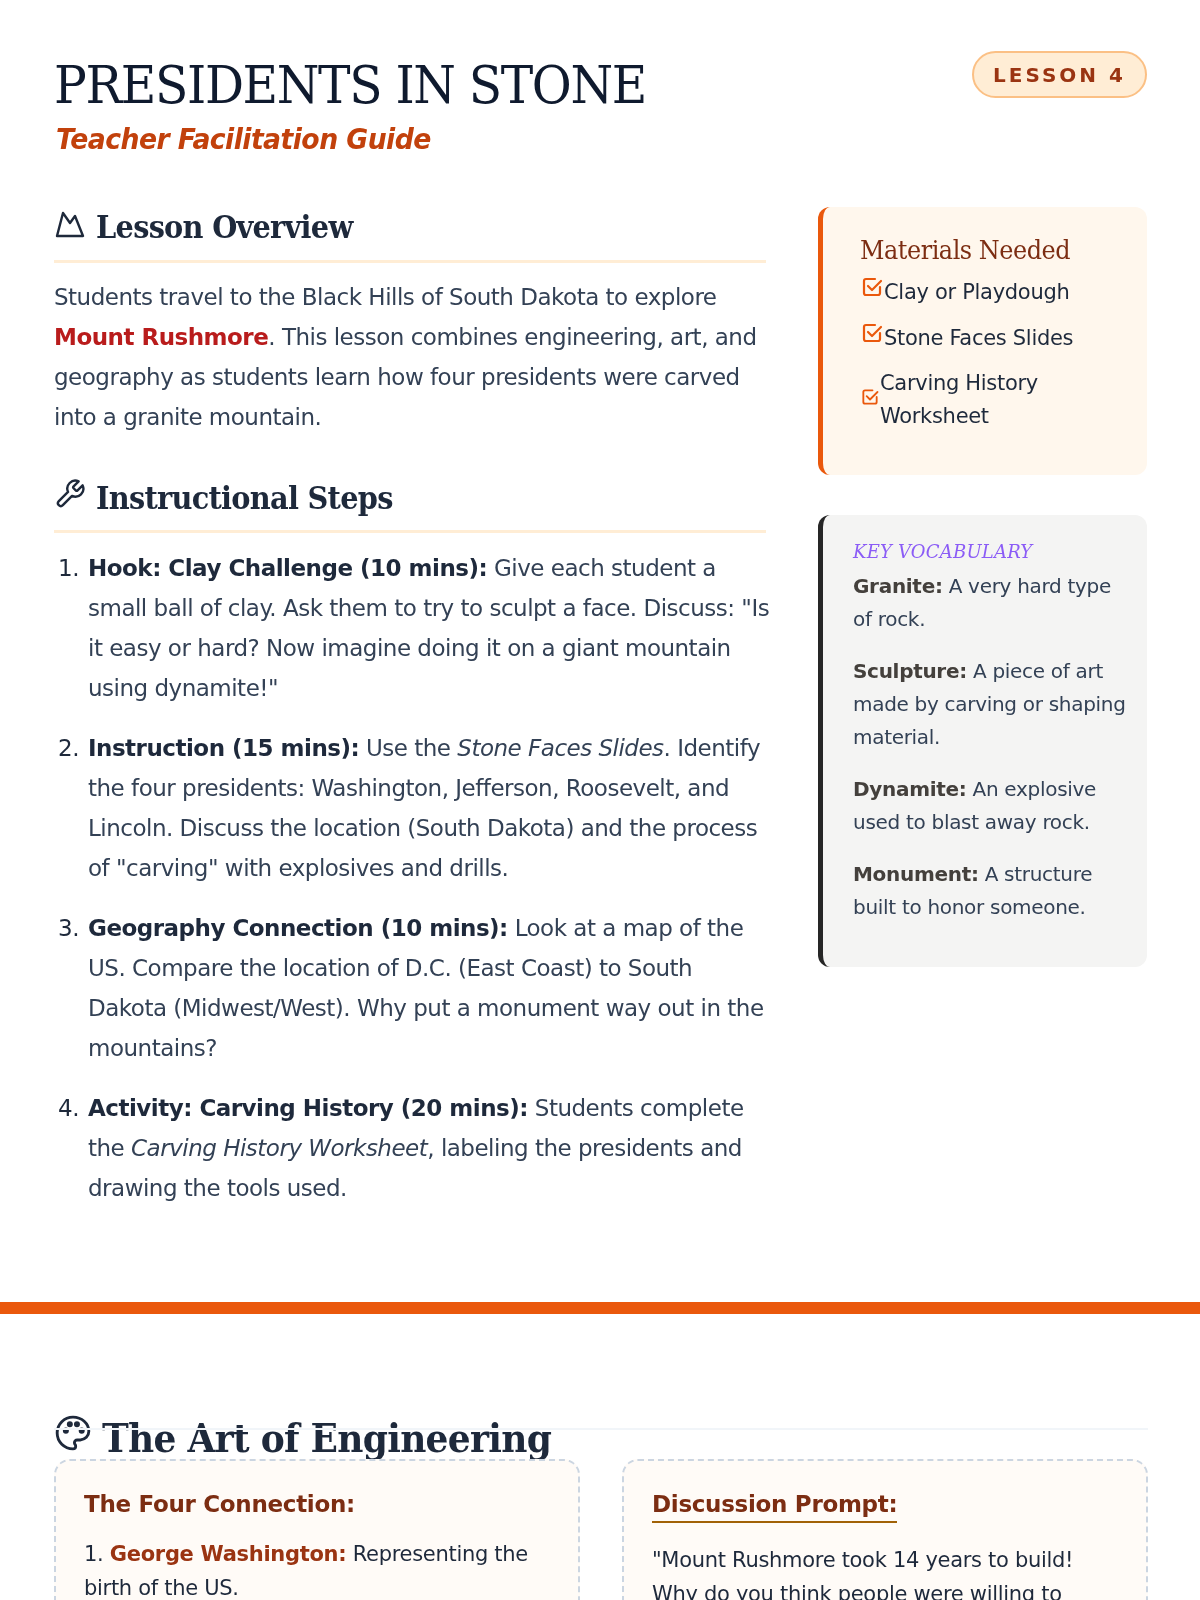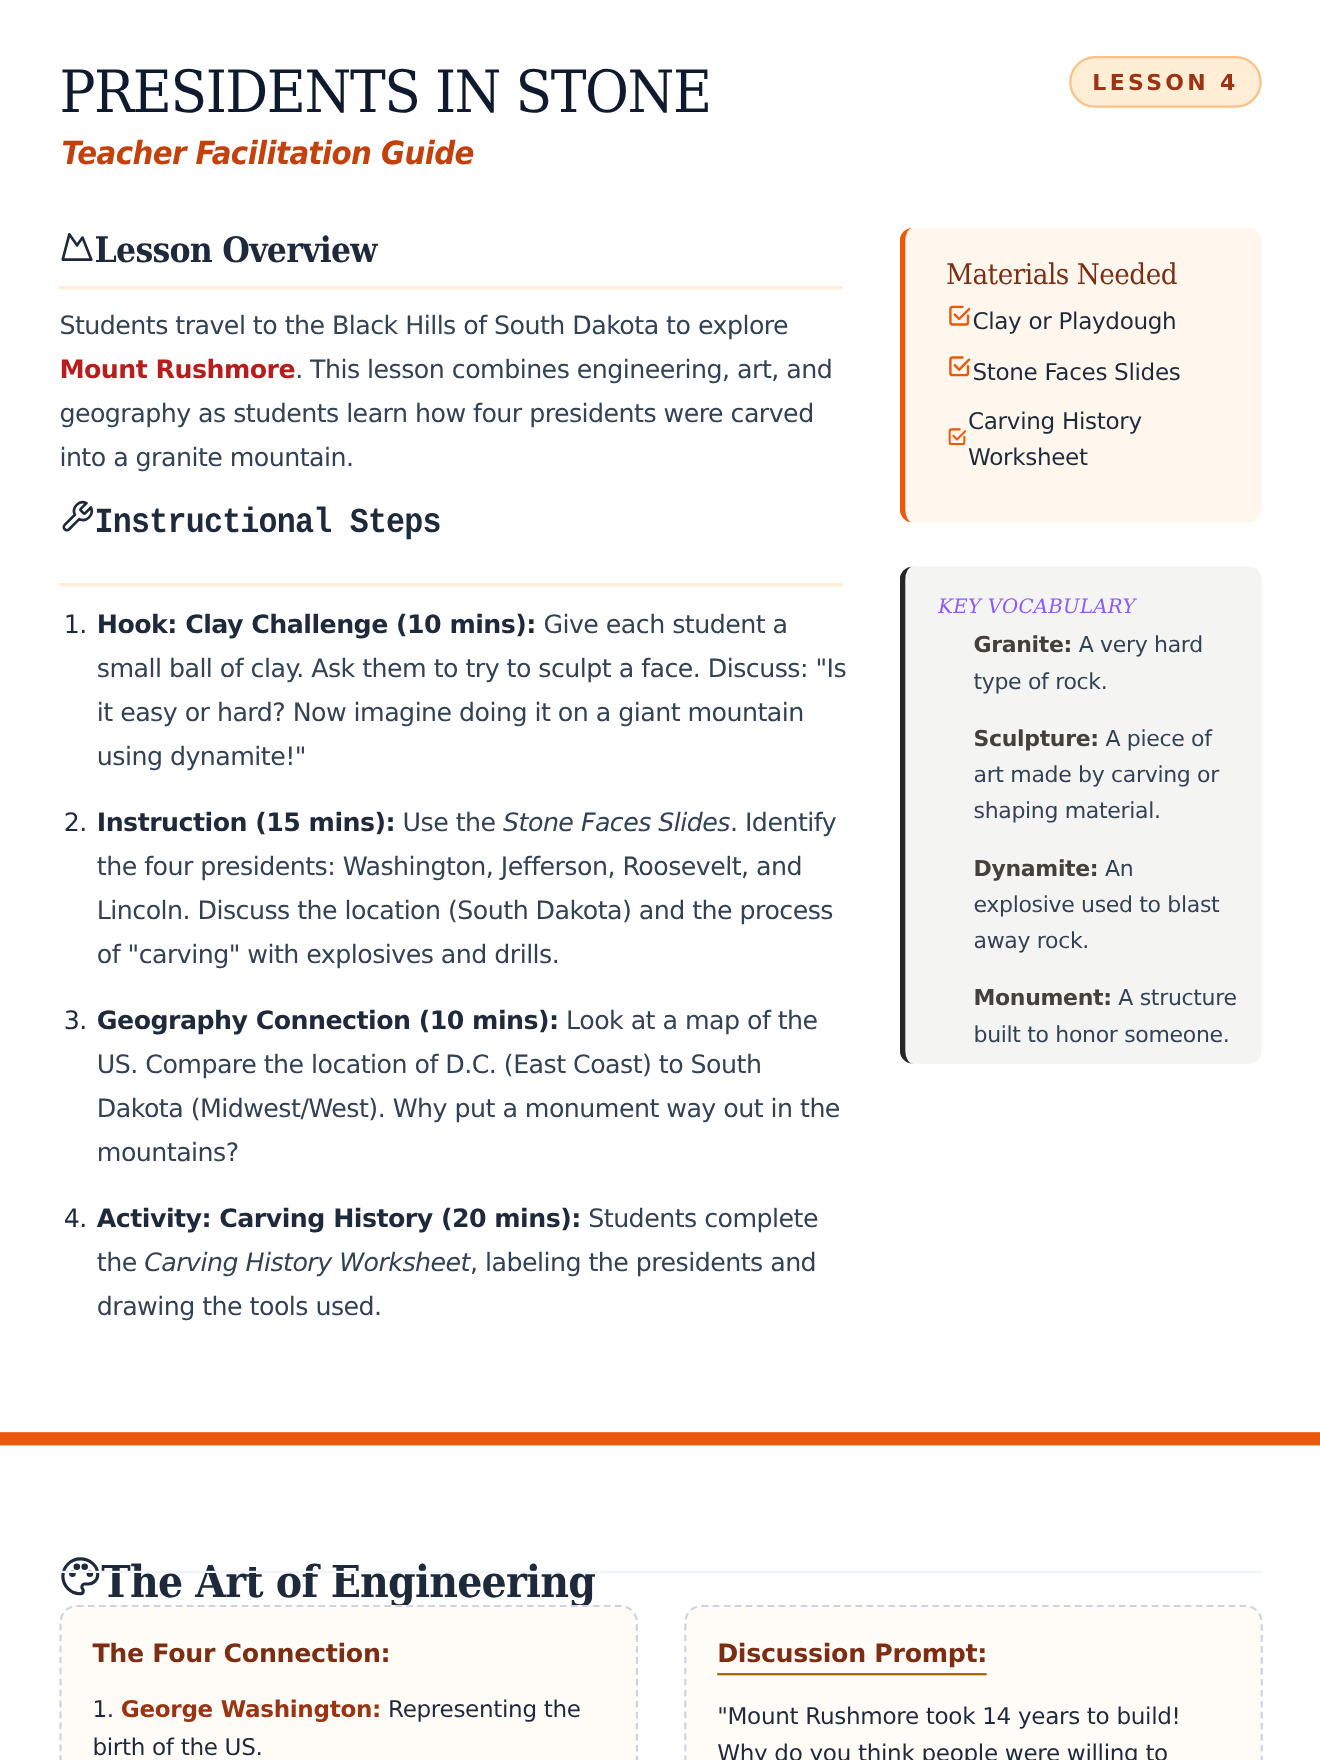--- a/index.html
+++ b/index.html
@@ -21,21 +21,21 @@
   }
   .lesson-badge {
     position: absolute; left: 972px; top: 51px; width: 175px; height: 47px;
     border: 2px solid #fbc085; background: #ffedd5; border-radius: 24px;
     display: flex; align-items: center; justify-content: center;
     color: #9a3412; font-weight: 700; font-size: 20px; letter-spacing: 3px;
   }
 
   
   .section-head {
-    position: absolute; left: 54px; display: flex; align-items: center; 
+    position: absolute; left: 54px; display: flex; align-items: center; gap: 10px;
     font-family: "DejaVu Serif", serif; font-size: 32px; color: #1e293b; letter-spacing: -0.8px;
   }
   .section-head .label { transform: scaleX(0.9); transform-origin: left; display: inline-block; }
   .section-head svg { flex: none; }
   .rule-amber { position: absolute; left: 54px; width: 712px; height: 3px; background: #ffedd5; }
 
   .body-text {
     position: absolute; left: 54px; width: 720px;
     font-size: 23px; line-height: 40px; color: #334155; letter-spacing: -0.5px;
   }
@@ -64,21 +64,21 @@
 
   .vocab {
     position: absolute; left: 818px; top: 515px; width: 329px; height: 452px;
     background: #f4f4f3; border-radius: 12px; border-left: 5px solid #262626;
     padding: 26px 20px 0 30px;
   }
   .vocab h4 {
     font-family: "DejaVu Serif", serif; font-style: italic; font-weight: 400; font-size: 18px;
     color: #8b5cf6; letter-spacing: 0.2px; margin-bottom: 8px;
   }
-  .vocab-item { font-size: 20px; line-height: 33px; color: #334155; margin-bottom: 19px; letter-spacing: -0.3px; margin-left: 32px; }
+  .vocab-item { font-size: 20px; line-height: 33px; color: #334155; margin-bottom: 19px; letter-spacing: -0.3px; }
   .vocab-item b { color: #44403c; }
 
   
   .orange-band { position: absolute; left: 0; top: 1302px; width: 1200px; height: 12px; background: #ea580c; }
 
   .art-head { top: 1414px; font-size: 40px; justify-content: space-between; }
   .rule-slate { position: absolute; left: 54px; top: 1428px; width: 1094px; height: 2px; background: #f1f5f9; }
 
   .card {
     position: absolute; top: 1459px; width: 526px; height: 200px;
@@ -103,21 +103,21 @@
       <path d="M3 26 L9 3 L16 13 L21 6 L29 26 Z"></path>
     </svg>
   </span>
   <span class="label">Lesson Overview</span>
 </h2>
 <div class="rule-amber" style="top:260px;"></div>
 <p class="body-text" style="top:277px;">
   <span>Students travel to the Black Hills of South Dakota to explore </span><b>Mount Rushmore</b><span>. This lesson combines engineering, art, and geography as students learn how four presidents were carved into a granite mountain.</span>
 </p>
 
-<h2 class="section-head" style="top:454px;font-family:Liberation Mono, monospace;">
+<h2 class="section-head" style="top:478px;">
   <span>
     <svg width="32" height="32" viewBox="0 0 24 24" fill="none" stroke="#1e293b" stroke-width="1.8" stroke-linecap="round" stroke-linejoin="round">
       <path d="M14.7 6.3a1 1 0 0 0 0 1.4l1.6 1.6a1 1 0 0 0 1.4 0l3.77-3.77a6 6 0 0 1-7.94 7.94l-6.91 6.91a2.12 2.12 0 0 1-3-3l6.91-6.91a6 6 0 0 1 7.94-7.94l-3.76 3.76z"></path>
     </svg>
   </span>
   <span class="label">Instructional Steps</span>
 </h2>
 <div class="rule-amber" style="top:530px;"></div>
 
 <ol class="steps">

